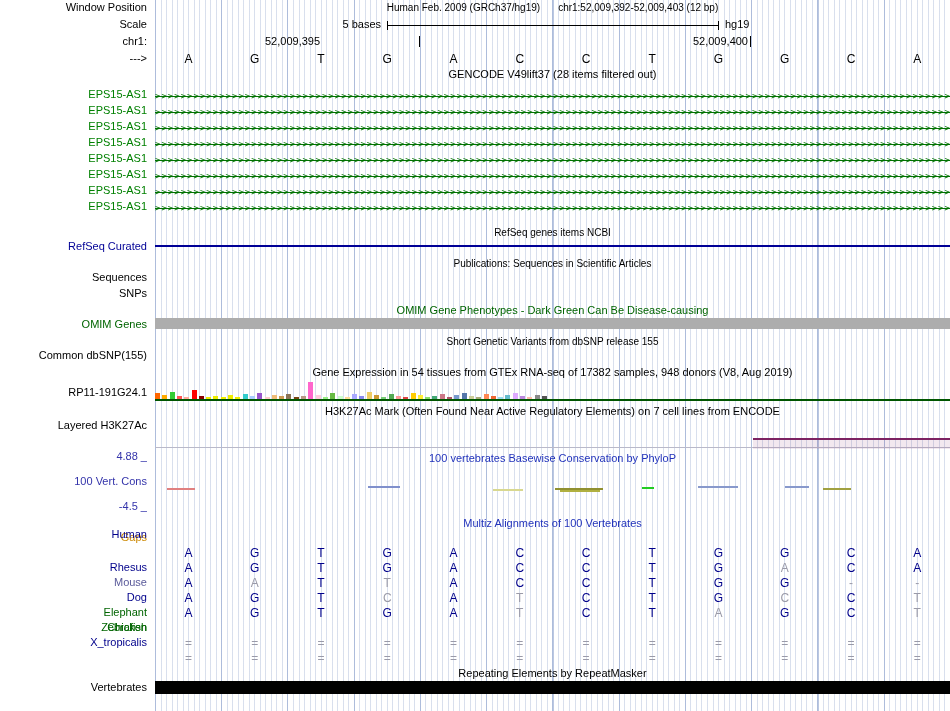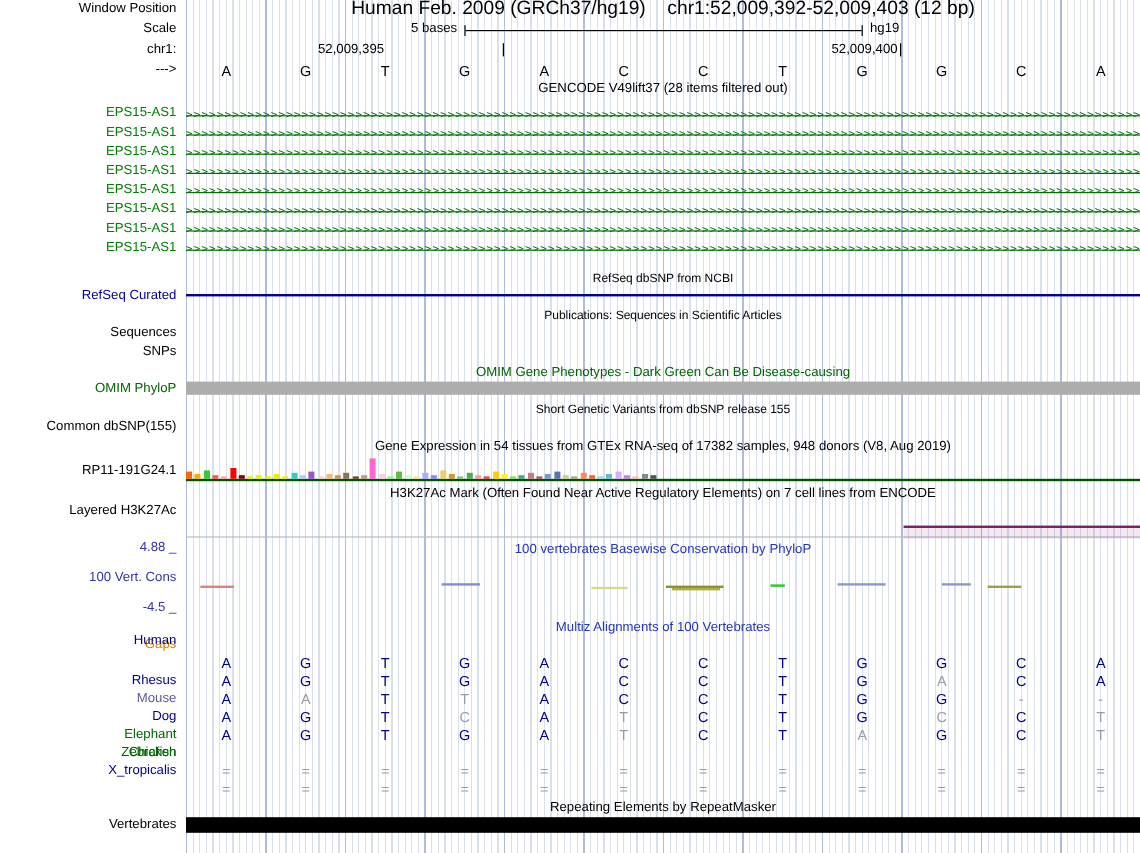--- a/index.html
+++ b/index.html
@@ -8,21 +8,21 @@
   #main{position:absolute;left:155px;top:0;width:795px;height:711px;
         background-image:
           repeating-linear-gradient(to right, rgba(150,170,210,.65) 0 1px, transparent 1px 66.25px),
           repeating-linear-gradient(to right, rgba(178,192,220,.5) 0 1px, transparent 1px 5.52px);}
   #labels{position:absolute;left:0;top:0;width:151px;height:711px;background:#fff;}
   .lbl{position:absolute;left:0;right:4px;text-align:right;height:13px;line-height:13px;
        font-size:11px;white-space:nowrap;}
   .navy{color:#000096;} .green{color:#006400;} .blue{color:#3333aa;} .orange{color:#cc8800;}
   .tx-label{color:#008000;}
   .hdr{position:absolute;top:1px;left:0;width:100%;display:flex;justify-content:center;gap:18px;
-       font-size:16px;height:14px;line-height:14px;white-space:nowrap;}
+       font-size:10px;height:14px;line-height:14px;white-space:nowrap;}
   .ctitle{position:absolute;left:0;width:100%;text-align:center;font-size:11px;height:13px;line-height:13px;}
   .ctitle.small{font-size:10px;}
   .ctitle.omim{color:#006400;}
   .ctitle.blue{color:#2233bb;}
   .scale-text{position:absolute;top:18px;left:120px;width:106px;text-align:right;}
   .scale-line{position:absolute;top:21px;left:232px;width:330px;height:9px;
               border-left:1px solid #000;border-right:1px solid #000;
               background:linear-gradient(#000,#000) left center/100% 1px no-repeat;}
   .scale-genome{position:absolute;top:18px;left:570px;}
   .pos1{position:absolute;top:35px;left:110px;width:152px;text-align:left;}
@@ -62,21 +62,21 @@
     <div class="scale-line"></div>
     <div class="scale-genome">hg19</div>
 
     <div class="pos1">52,009,395</div>
     <div class="tick t1"></div>
     <div class="pos2">52,009,400</div>
     <div class="tick t2"></div>
 
     <div class="ctitle" style="top:68px">GENCODE V49lift37 (28 items filtered out)</div>
 
-    <div class="ctitle small" style="top:226px">RefSeq dbSNP from NCBI</div>
+    <div class="ctitle small" style="top:226px">RefSeq genes items NCBI</div>
     <div class="refseq-line"></div>
 
     <div class="ctitle omim" style="top:304px">OMIM Gene Phenotypes - Dark Green Can Be Disease-causing</div>
 
     <div class="ctitle small" style="top:257px">Publications: Sequences in Scientific Articles</div>
     <div class="omim-bar"></div>
 
     <div class="ctitle small" style="top:335px">Short Genetic Variants from dbSNP release 155</div>
 
     <div class="ctitle" style="top:366px">Gene Expression in 54 tissues from GTEx RNA-seq of 17382 samples, 948 donors (V8, Aug 2019)</div>
@@ -267,21 +267,21 @@
 
   <div id="labels">
     <div class="lbl" style="top:1px">Window Position</div>
     <div class="lbl" style="top:18px">Scale</div>
     <div class="lbl" style="top:35px">chr1:</div>
     <div class="lbl" style="top:52px">---&gt;</div>
 
     <div class="lbl navy" style="top:240px">RefSeq Curated</div>
     <div class="lbl" style="top:271px">Sequences</div>
     <div class="lbl" style="top:287px">SNPs</div>
-    <div class="lbl green" style="top:318px">OMIM PhyloP</div>
+    <div class="lbl green" style="top:318px">OMIM Genes</div>
     <div class="lbl" style="top:349px">Common dbSNP(155)</div>
     <div class="lbl" style="top:386px">RP11-191G24.1</div>
     <div class="lbl" style="top:419px">Layered H3K27Ac</div>
     <div class="lbl blue" style="top:450px">4.88 _</div>
     <div class="lbl blue" style="top:475px">100 Vert. Cons</div>
     <div class="lbl blue" style="top:500px">-4.5 _</div>
     <div class="lbl orange" style="top:531px">Gaps</div>
     <div class="lbl" style="top:681px">Vertebrates</div>
   <div class="lbl tx-label" style="top: 88px;">EPS15-AS1</div>
       <div class="lbl tx-label" style="top: 104px;">EPS15-AS1</div>

